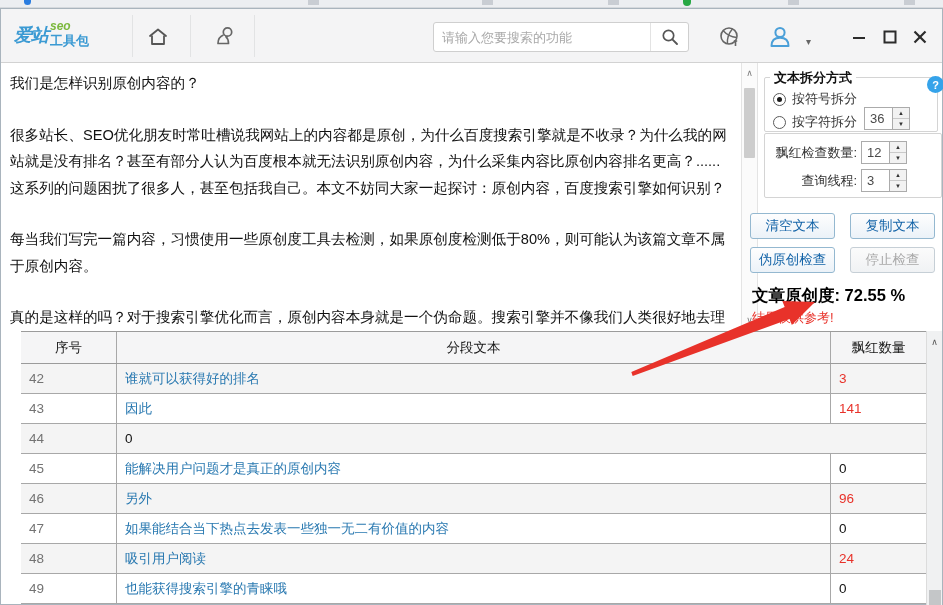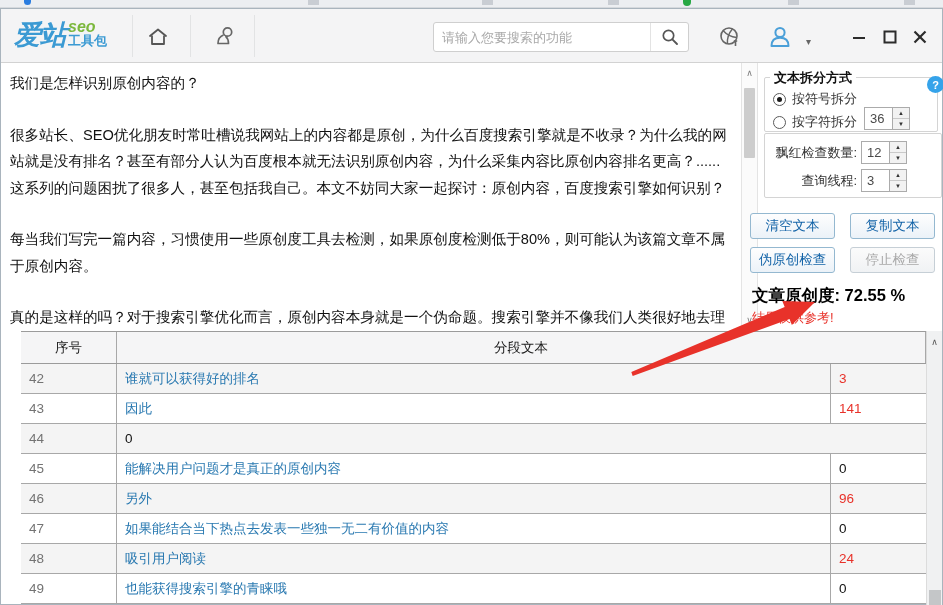--- a/index.html
+++ b/index.html
@@ -13,23 +13,23 @@
   .desk-dot-green { position:absolute; top:0; width:8px; height:6px; border-radius:0 0 4px 4px; background:#27a844; }
   .desk-dot-blue { position:absolute; top:0; width:7px; height:5px; border-radius:0 0 4px 4px; background:#2b7de0; }
 
   
   .window { position:absolute; left:0; top:8px; width:943px; height:597px; border:1px solid #a9b4bd; background:#fff; }
 
   
   .toolbar { position:absolute; left:0; top:0; width:941px; height:54px; background:#f4f4f5; border-bottom:1px solid #d2d2d2; }
   .tb-sep { position:absolute; top:6px; height:42px; width:1px; background:#e2e3e4; }
   .logo { position:absolute; left:13px; top:10px; display:flex; align-items:flex-start; cursor:default; }
-  .logo-main { font-size:27px; font-weight:bold; font-style:italic; color:#3b9ad3; letter-spacing:-1px; line-height:32px; }
+  .logo-main { font-size:18px; font-weight:bold; font-style:italic; color:#3b9ad3; letter-spacing:-1px; line-height:32px; }
   .logo-right { display:flex; flex-direction:column; margin-left:2px; margin-top:1px; }
-  .logo-seo { font-size:16px; font-weight:bold; font-style:italic; color:#7cb83d; line-height:13px; }
+  .logo-seo { font-size:12px; font-weight:bold; font-style:italic; color:#7cb83d; line-height:13px; }
   .logo-sub { font-size:13px; font-weight:bold; color:#3b9ad3; line-height:15px; }
   .tb-icon { position:absolute; top:14px; width:34px; height:28px; display:flex; align-items:center; justify-content:center; cursor:pointer; }
   .search-box { position:absolute; left:432px; top:13px; width:256px; height:30px; background:#fff; border:1px solid #cfcfcf; border-radius:3px; display:flex; align-items:center; }
   .search-box input { flex:1; border:none; outline:none; background:transparent; font-size:13px; color:#0f766e; padding:0 8px; font-family:inherit; }
   .search-box input::placeholder { color:#a9a9a9; }
   .search-btn { width:38px; height:28px; display:flex; align-items:center; justify-content:center; border-left:1px solid #e3e3e3; cursor:pointer; }
   .caret { font-size:10px; color:#666; position:absolute; left:805px; top:27px; cursor:pointer; }
   .win-btn { position:absolute; top:16px; width:26px; height:24px; display:flex; align-items:center; justify-content:center; cursor:pointer; }
 
   
@@ -237,20 +237,21 @@
         <span>文章原创度:</span>
         <span>72.55 %</span>
       </div>
       <div class="disclaimer">结果仅供参考!</div>
     </div>
 
     <div class="table">
       <div class="tr head">
         <div class="c1">序号</div>
         <div class="c2">分段文本</div>
+        <div class="c3">飘红数量</div>
       </div>
       <div>
           <div class="tr row alt">
         <div class="c1">42</div>
         <div class="c2">谁就可以获得好的排名</div>
         <div class="c3 red">3</div>
       </div>
           <div class="tr row">
         <div class="c1">43</div>
         <div class="c2">因此</div>

